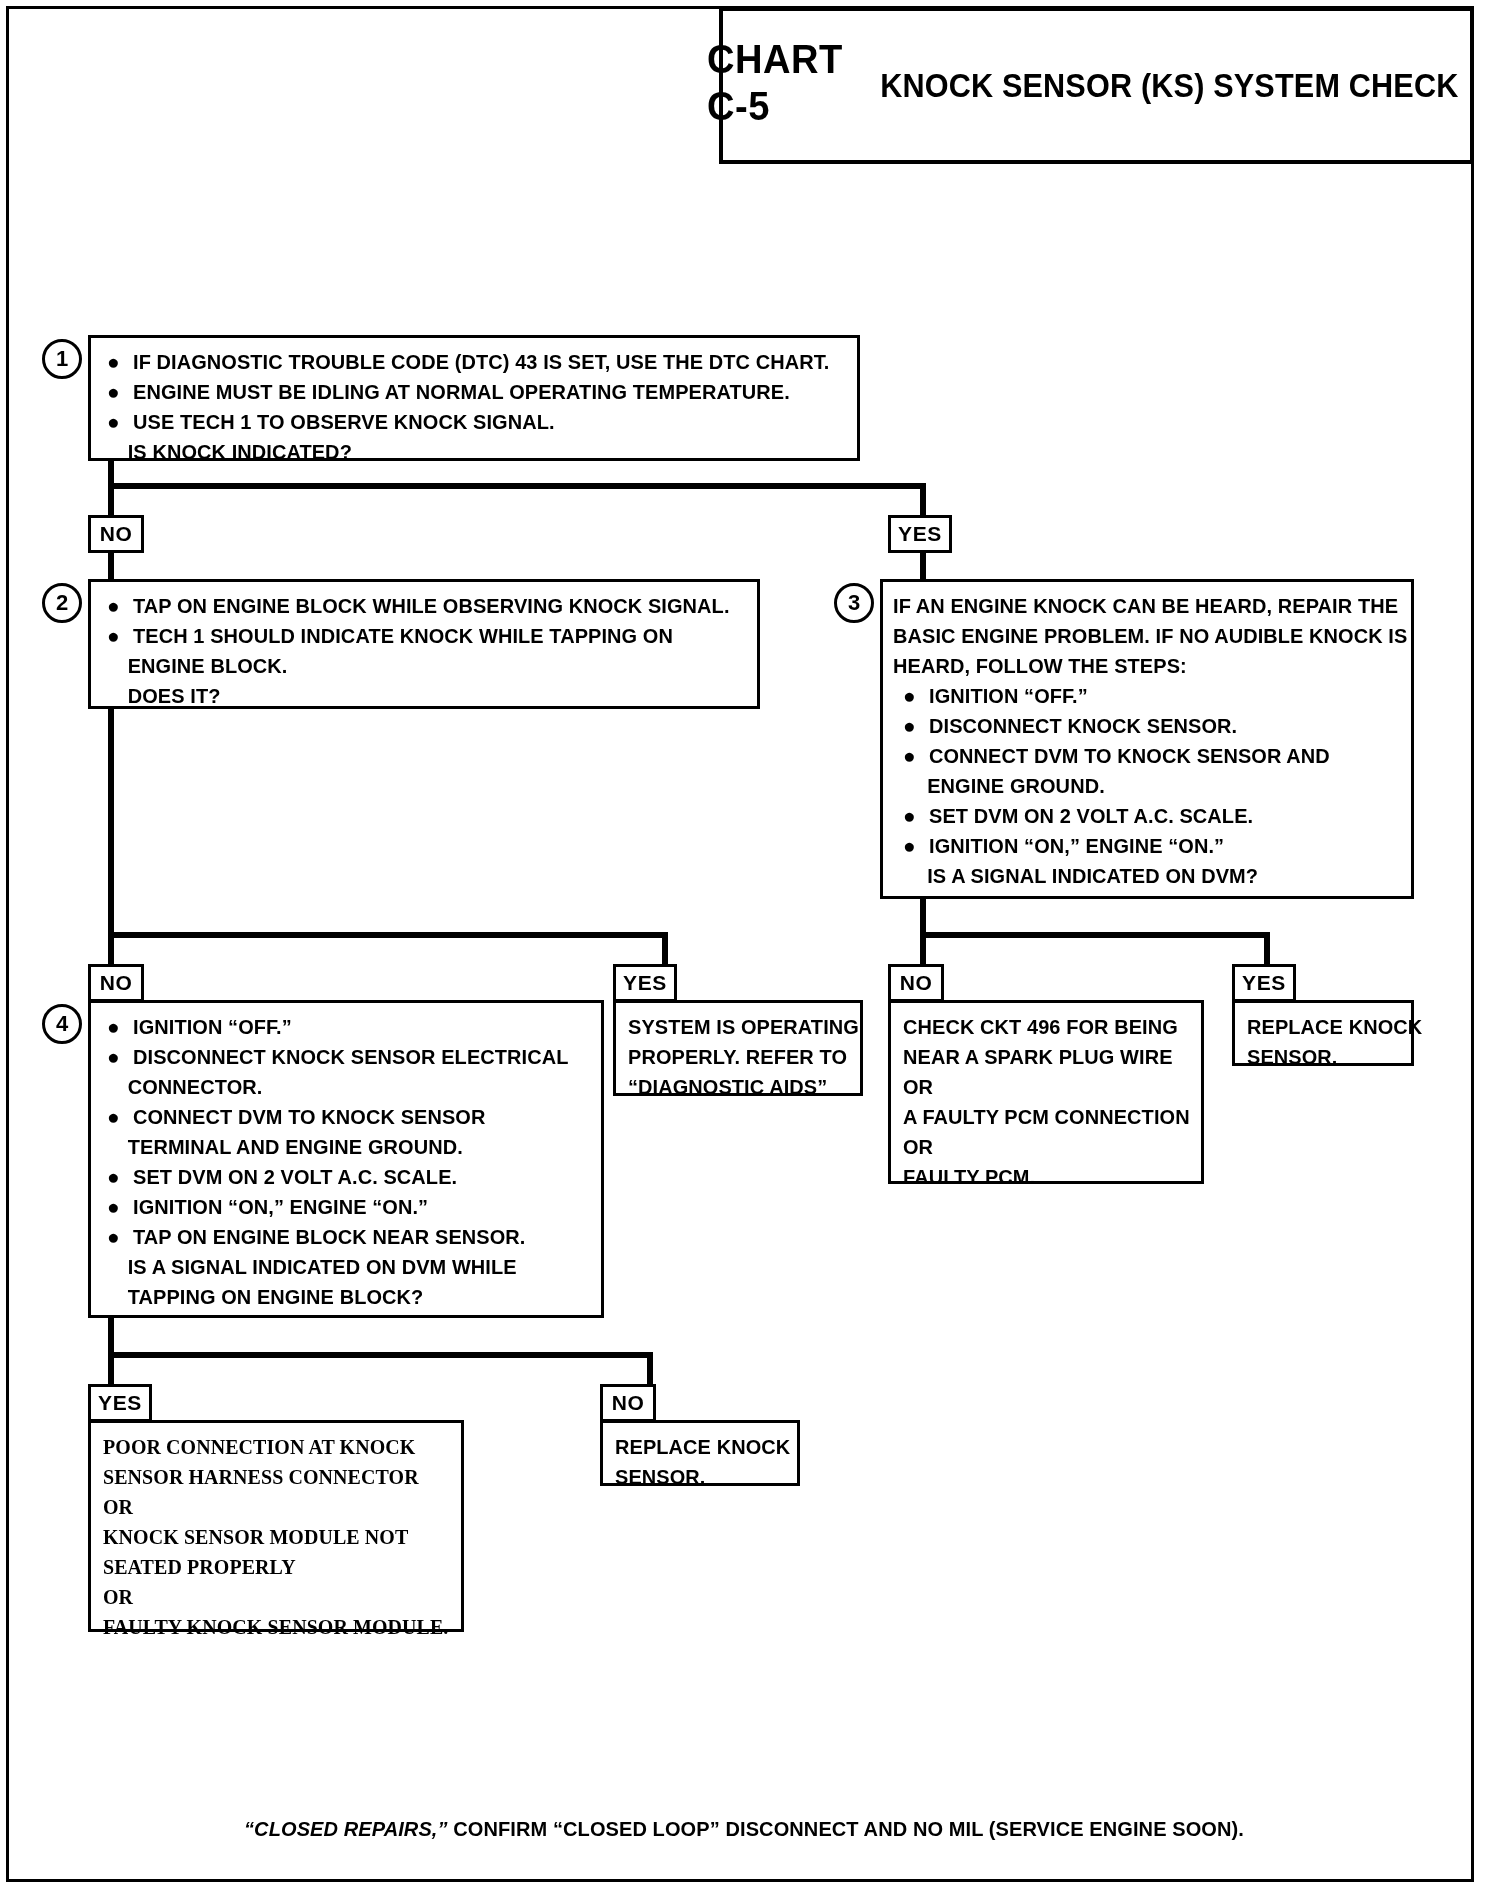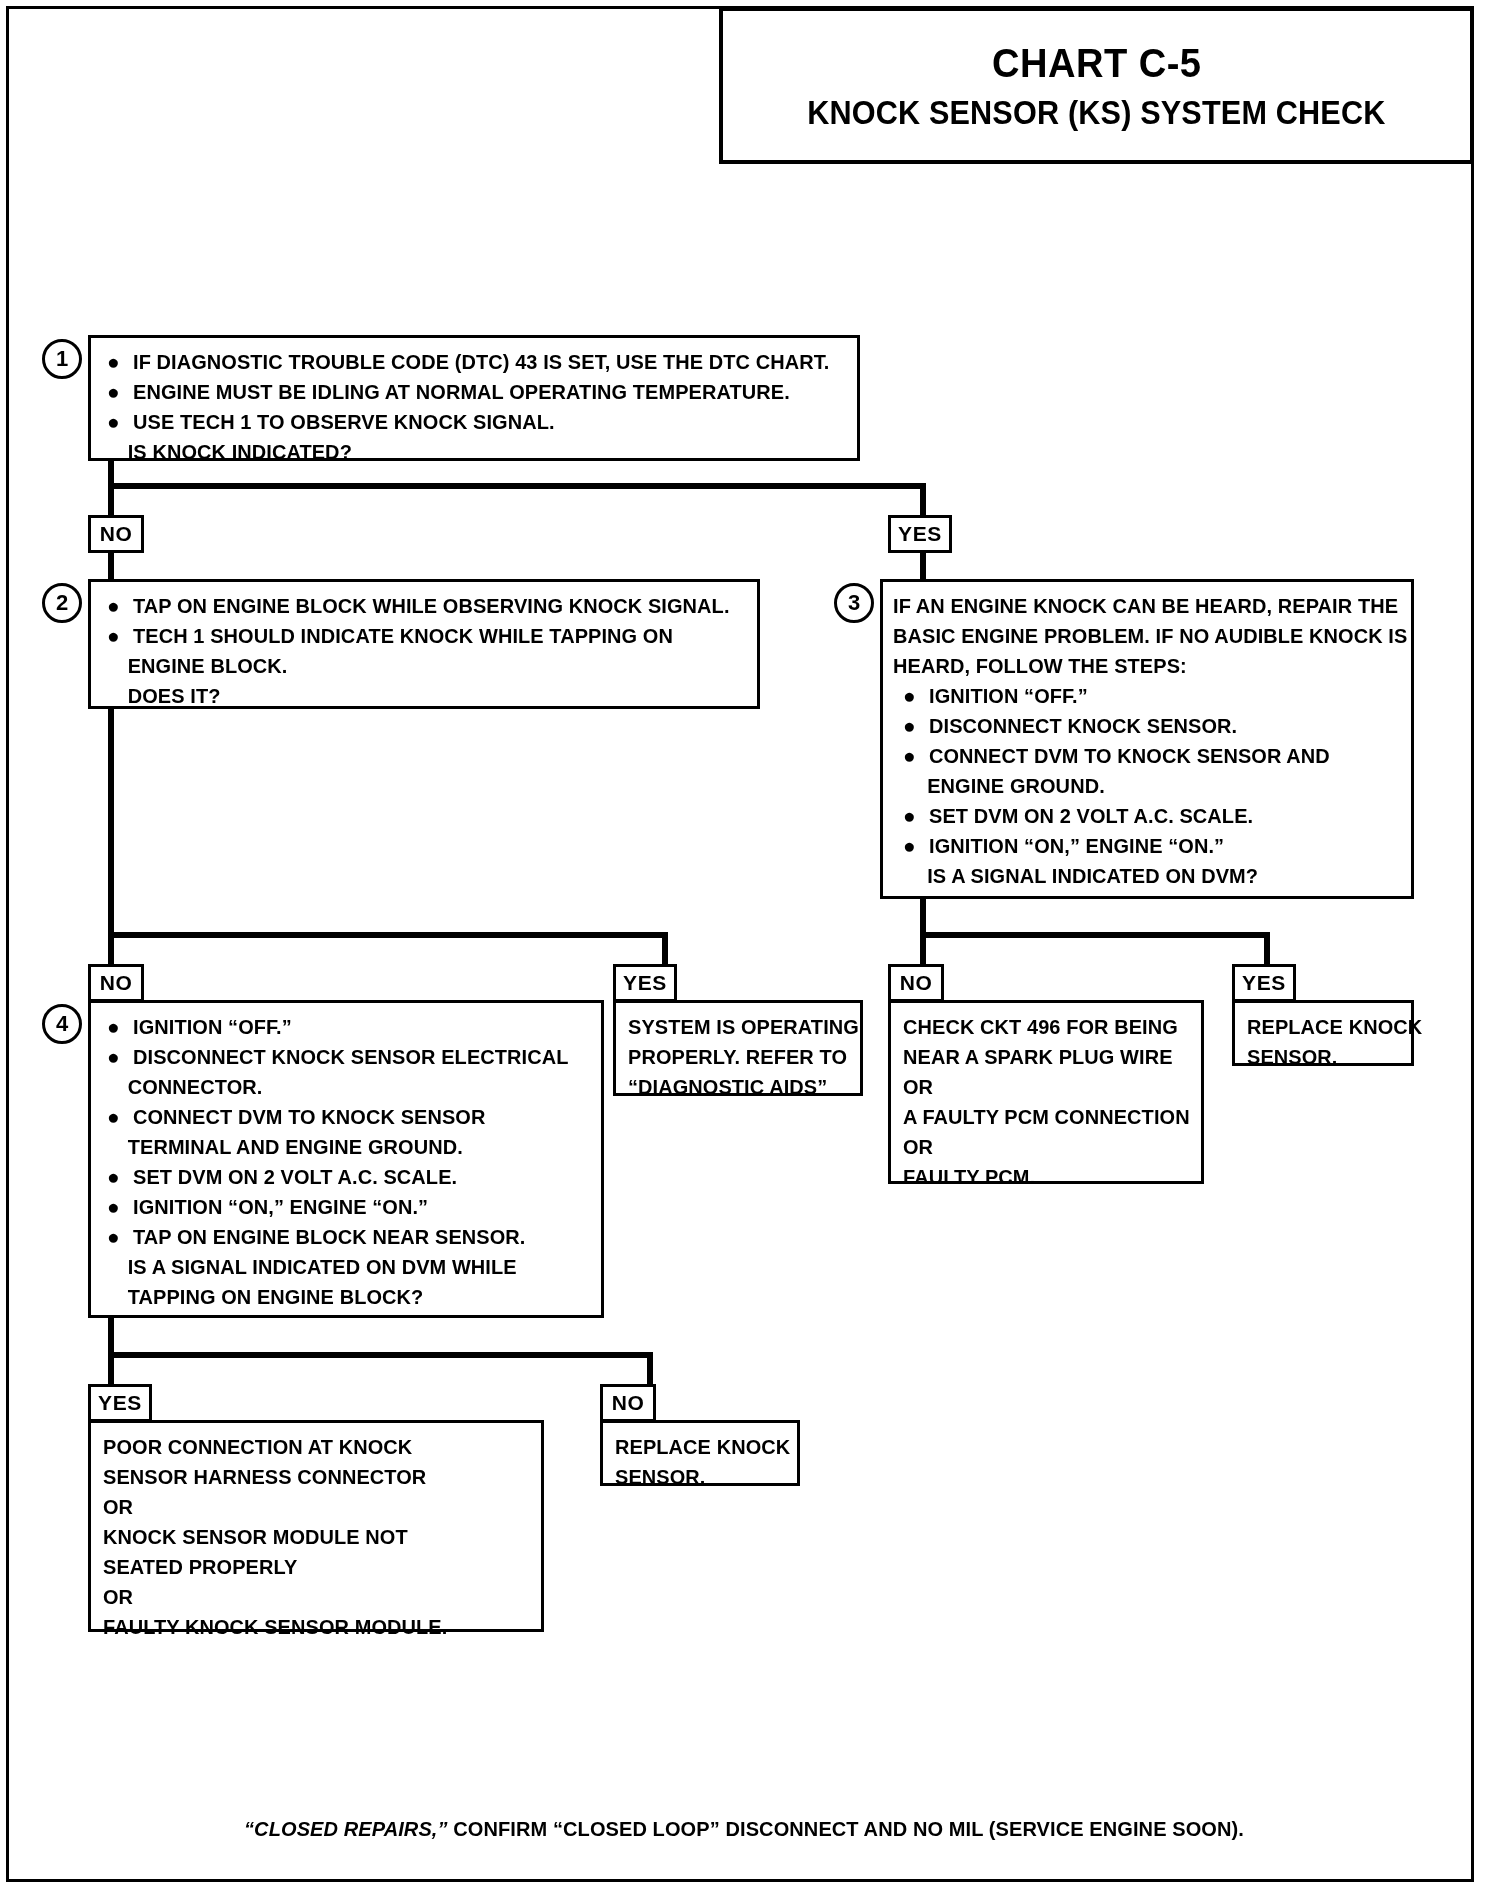--- a/index.html
+++ b/index.html
@@ -8,21 +8,21 @@
        color:#000;overflow:hidden;}
 
   
   #page-border{position:absolute;left:6px;top:6px;width:1468px;height:1876px;
                border:3px solid #000;box-sizing:border-box;}
 
   
   #title-block{position:absolute;left:719px;top:6px;width:755px;height:158px;
                border:4px solid #000;border-top:5px solid #000;
                box-sizing:border-box;background:#fff;
-               display:flex;flex-direction:column;align-items:center;justify-content:center;}
+               display:flex;flex-direction:row;align-items:center;justify-content:center;}
   #chart-id{font-size:41px;font-weight:bold;letter-spacing:.5px;
             transform:scaleX(.93);margin-bottom:6px;}
   #chart-title{font-size:34px;font-weight:bold;letter-spacing:.2px;
                transform:scaleX(.90);white-space:nowrap;}
 
   
   .fbox{position:absolute;border:3px solid #000;background:#fff;
         box-sizing:border-box;padding:9px 10px 9px 12px;}
   .fbox .ln{font-size:21px;font-weight:bold;line-height:30px;
             letter-spacing:.1px;transform:scaleX(.95);transform-origin:left center;
@@ -213,21 +213,21 @@
 </div>
 
 <div class="fbox" id="box-replace-right" style="left:1232px;top:1000px;width:182px;height:66px;">
   <div class="ln">REPLACE KNOCK</div>
   <div class="ln">SENSOR.</div>
 </div>
 
 <div class="tag" style="left:88px;top:1384px;width:64px;">YES</div>
 <div class="tag" style="left:600px;top:1384px;width:56px;">NO</div>
 
-<div class="fbox" id="box-poor-conn" style="left:88px;top:1420px;width:456px;height:212px;">
+<div class="fbox" id="box-poor-conn" style="left:88px;top:1420px;width:376px;height:212px;font-family:Liberation Serif, serif;">
   <div class="ln">POOR CONNECTION AT KNOCK</div>
   <div class="ln">SENSOR HARNESS CONNECTOR</div>
   <div class="ln">OR</div>
   <div class="ln">KNOCK SENSOR MODULE NOT</div>
   <div class="ln">SEATED PROPERLY</div>
   <div class="ln">OR</div>
   <div class="ln">FAULTY KNOCK SENSOR MODULE.</div>
 </div>
 
 <div class="fbox" id="box-replace-bottom" style="left:600px;top:1420px;width:200px;height:66px;">

